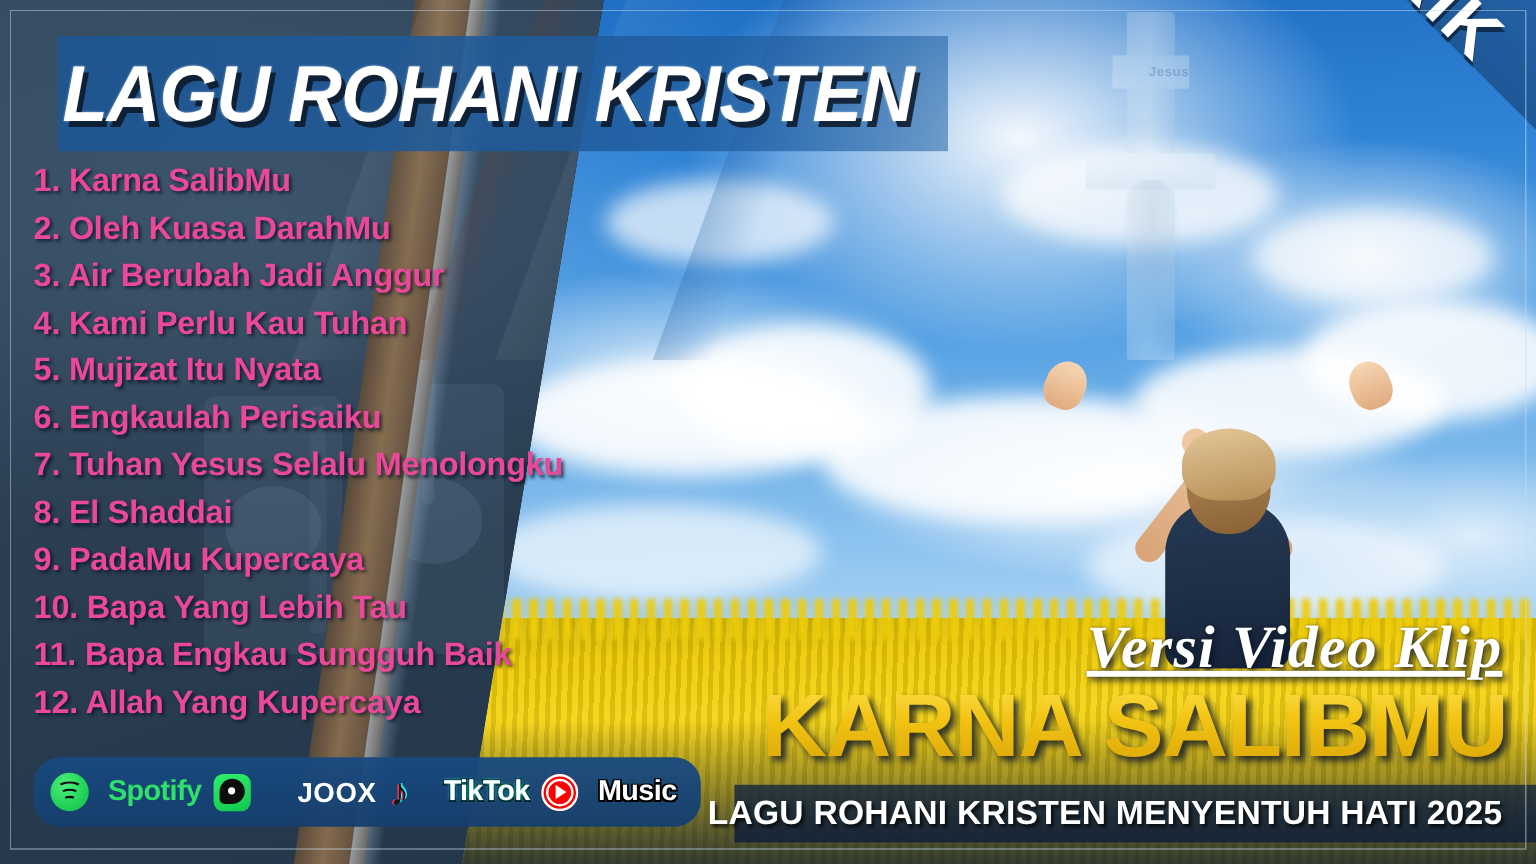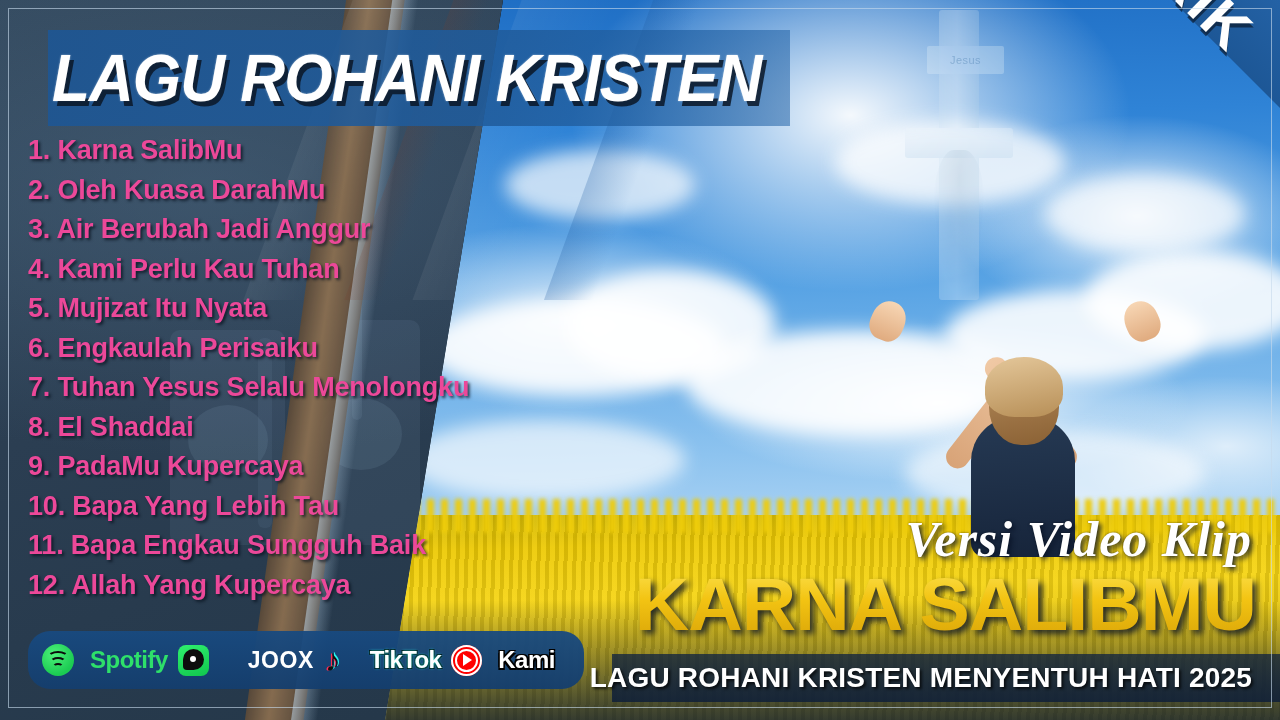--- a/index.html
+++ b/index.html
@@ -50,24 +50,24 @@
   .c9 { left:20px;  top:420px; width:280px; height:80px; opacity:.75; }
   .c10{ left:520px; top:430px; width:300px; height:85px; opacity:.7; }
 
   
   .cross { position:absolute; left:520px; top:10px; opacity:.30; }
   .cross .v { position:absolute; left:34px; top:0; width:40px; height:290px;
               background:linear-gradient(90deg,#cfe2f2,#f3f8fc 45%,#b9d3e9);
               border-radius:3px; }
   .cross .h { position:absolute; left:0; top:118px; width:108px; height:30px;
               background:linear-gradient(180deg,#eef5fb,#b9d3e9); border-radius:3px; }
-  .cross .plate { position:absolute; left:22px; top:36px; width:77px; height:28px;
+  .cross .plate { position:absolute; left:22px; top:36px; width:64px; height:28px;
               background:rgba(245,250,254,.85); border-radius:2px;
-              font-size:11px; color:#6f8ea8; text-align:center; line-height:28px;
-              letter-spacing:.5px; }
+              font-size:11px; color:#6f8ea8; text-align:right; line-height:28px;
+              letter-spacing:.5px;font-weight:bold; }
   .cross .fig { position:absolute; left:28px; top:140px; width:52px; height:145px;
               background:radial-gradient(ellipse at 50% 20%, rgba(90,130,165,.55), rgba(90,130,165,0) 70%);
               border-radius:40% 40% 45% 45%; }
 
   
   .field {
     position:absolute; left:0; bottom:0; width:100%; height:205px;
     background:
       repeating-linear-gradient(92deg, rgba(0,0,0,.10) 0 4px, rgba(255,255,255,.06) 4px 9px),
       linear-gradient(178deg,#c9b41c 0%,#e8c91d 16%,#f0d32c 38%,#d9bd22 66%,#a99418 100%);
@@ -197,20 +197,21 @@
     border-left:9px solid #fff; border-top:6px solid transparent; border-bottom:6px solid transparent; }
   .ym-text { font-size:24px; font-weight:bold; color:#fff; letter-spacing:-.5px;
     text-shadow:1.5px 1.5px 0 #000, -1.5px -1.5px 0 #000, 1.5px -1.5px 0 #000, -1.5px 1.5px 0 #000; }
 
   
   .versi {
     position:absolute; right:28px; bottom:152px;
     font-family:"Liberation Serif", serif; font-style:italic; font-weight:bold;
     font-size:50px; color:#fff; letter-spacing:1px; white-space:nowrap;
     text-shadow:3px 3px 5px rgba(10,20,40,.8), 0 0 2px rgba(0,0,0,.5);
+    text-decoration:underline;
   }
   .main-song {
     position:absolute; right:24px; bottom:78px;
     font-size:74px; line-height:74px; font-weight:bold; letter-spacing:-1px;
     white-space:nowrap;
     background:linear-gradient(180deg,#fbe04a 0%,#f3c413 42%,#d9a407 100%);
     -webkit-background-clip:text; background-clip:text; color:transparent;
     filter:drop-shadow(4px 4px 3px rgba(10,20,40,.85));
     transform:scaleX(1.02); transform-origin:right center;
   }
@@ -334,21 +335,21 @@
     <div class="badge">
       <span class="tt-mark">
         <i>♪</i>
           <i>♪</i>
           <i>♪</i>
       </span>
       <span class="tt-text">TikTok</span>
     </div>
     <div class="badge">
       <span class="ym-mark"></span>
-      <span class="ym-text">Kami</span>
+      <span class="ym-text">Music</span>
     </div>
   </div>
 
   <div class="sub-band"></div>
   <div class="versi">Versi Video Klip</div>
   <div class="main-song">KARNA SALIBMU</div>
   <div class="sub-text">LAGU ROHANI KRISTEN MENYENTUH HATI 2025</div>
 
   <div class="ribbon-wrap">
     <div class="ribbon"></div>

